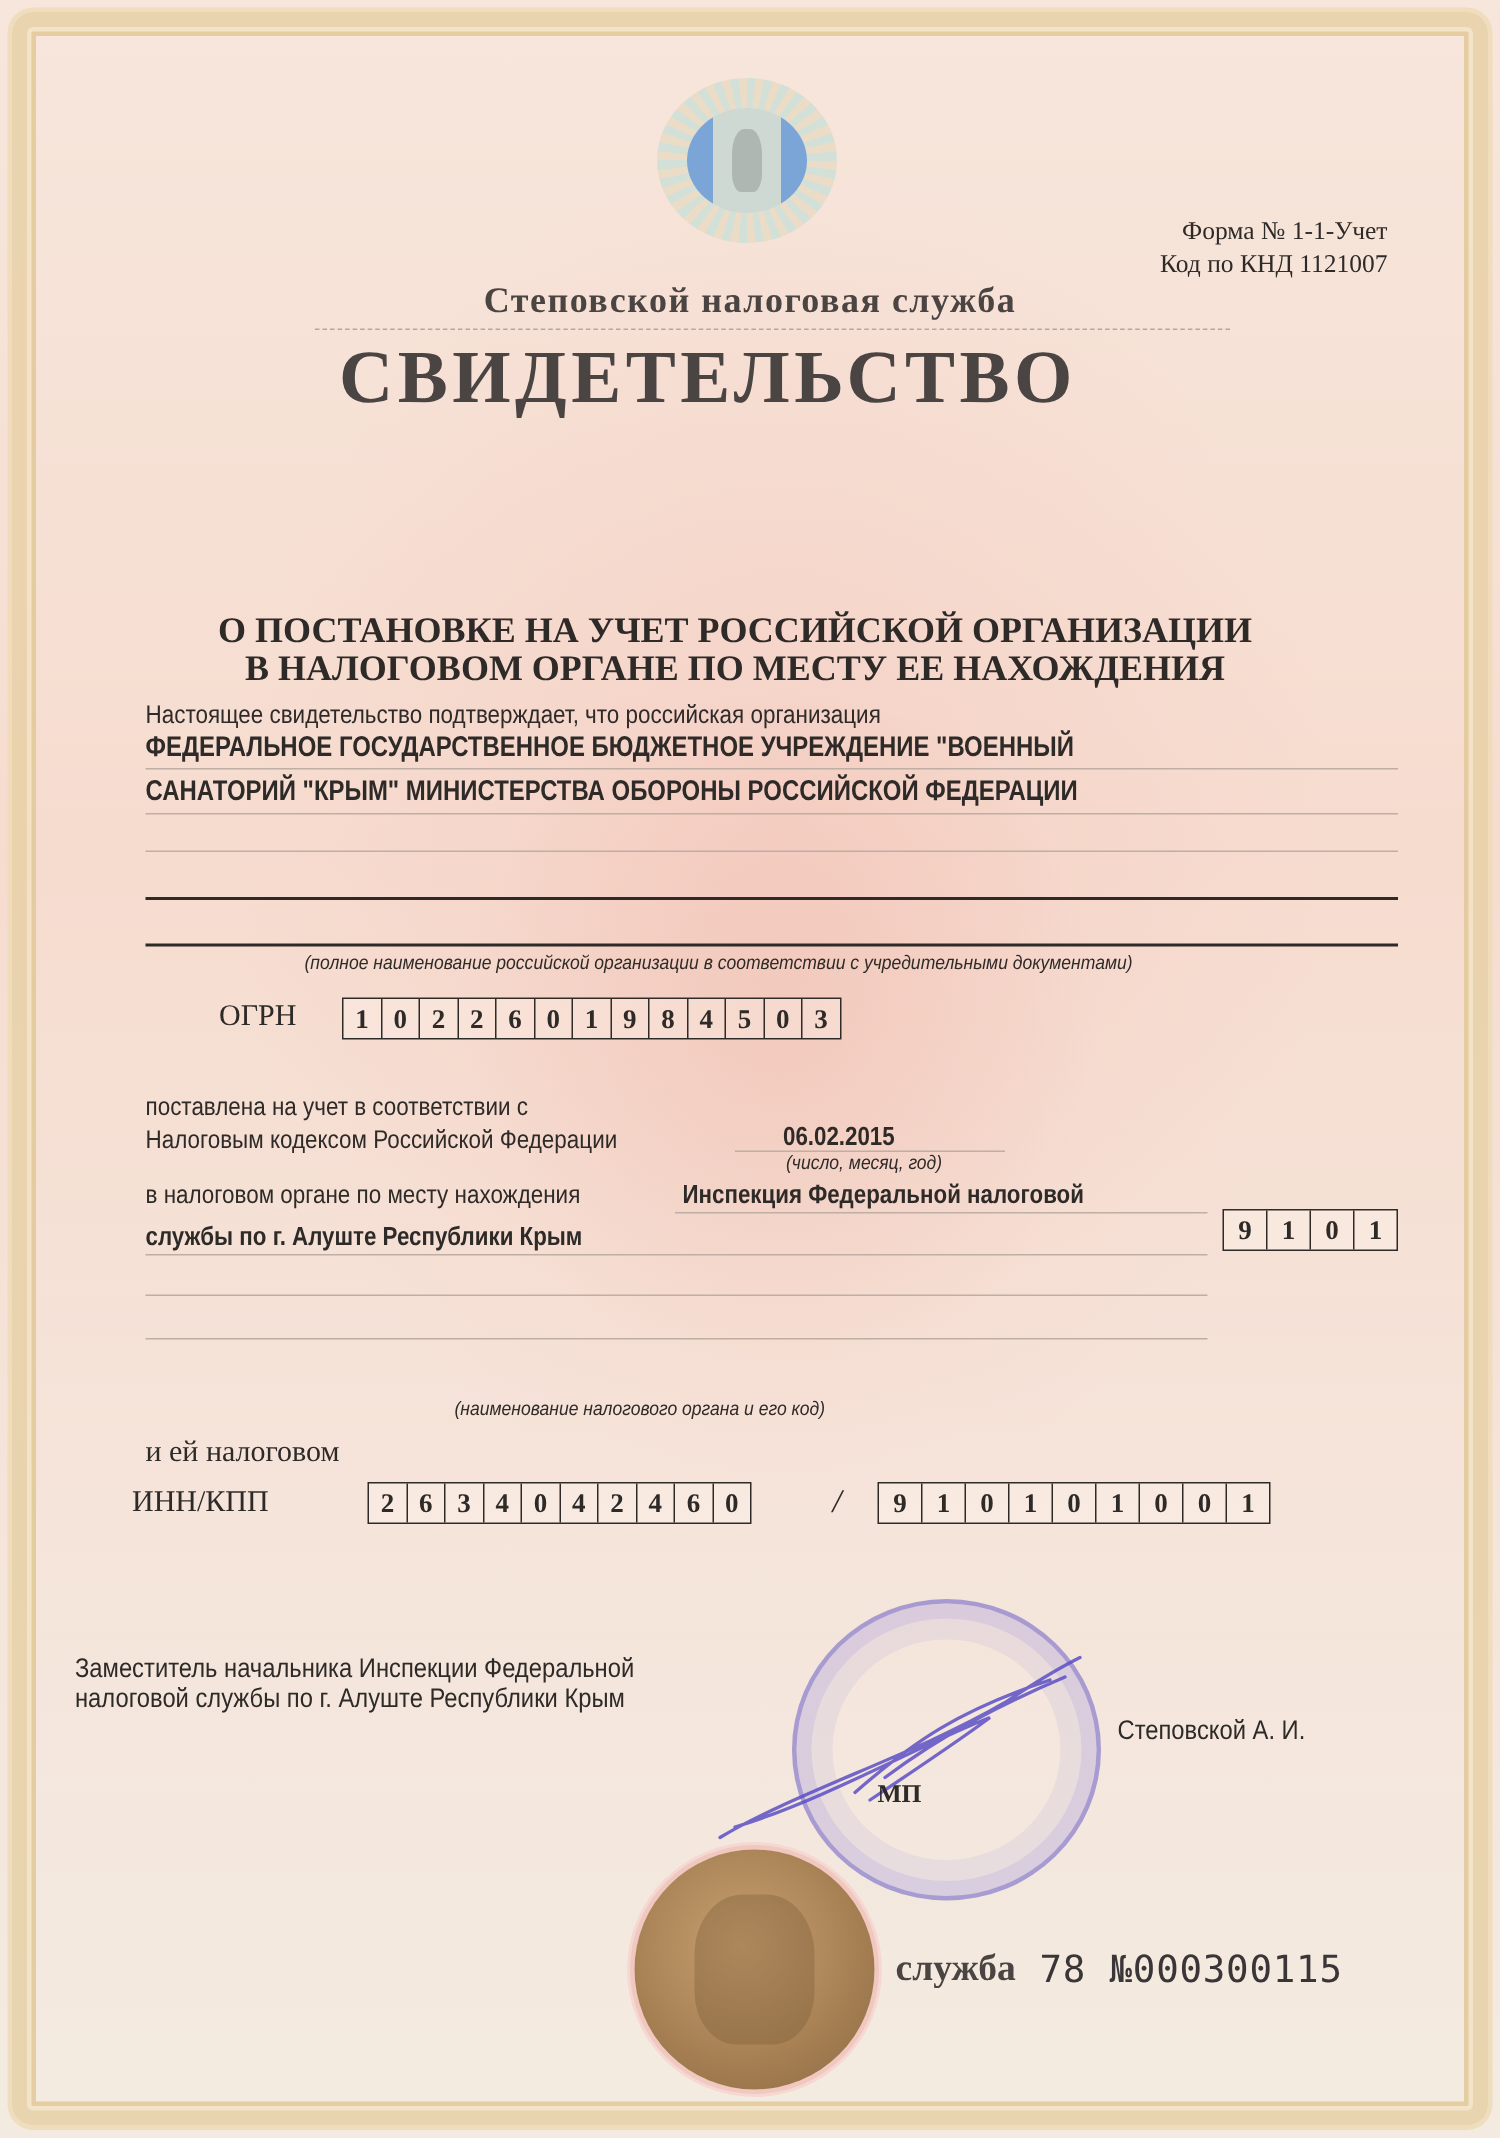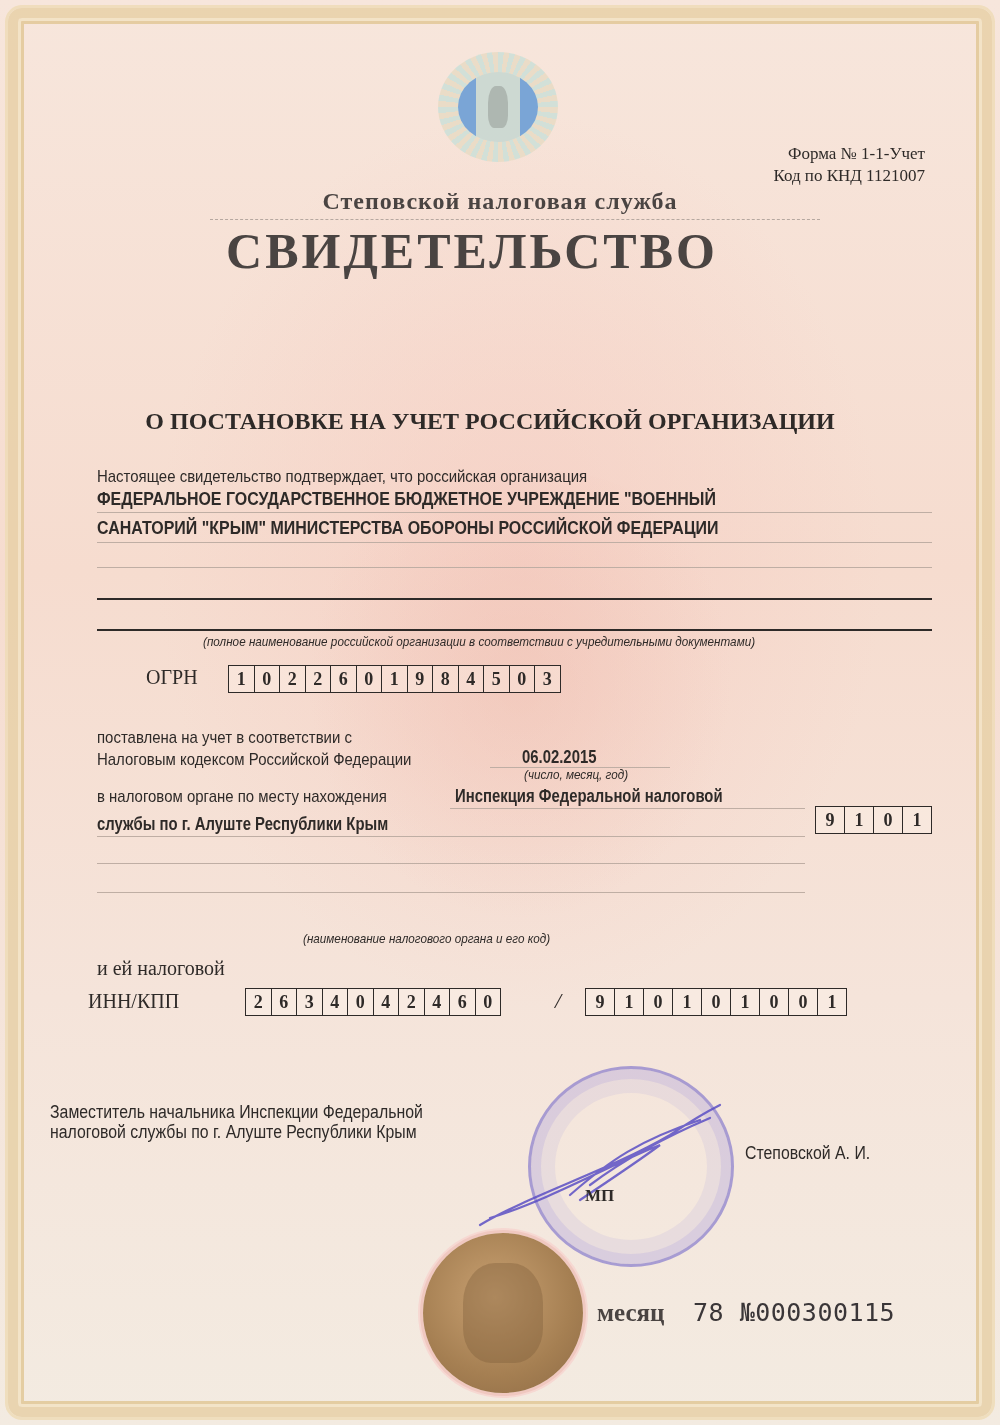--- a/index.html
+++ b/index.html
@@ -97,20 +97,21 @@
   <div>Форма № 1-1-Учет</div>
   <div>Код по КНД 1121007</div>
 </div>
 
 <div class="abs agency">Степовской налоговая служба</div>
 <div class="abs agency-line"></div>
 <div class="abs title">СВИДЕТЕЛЬСТВО</div>
 
 <div class="abs subtitle">
   <div>О ПОСТАНОВКЕ НА УЧЕТ РОССИЙСКОЙ ОРГАНИЗАЦИИ</div>
+  <div>В НАЛОГОВОМ ОРГАНЕ  ПО МЕСТУ ЕЕ НАХОЖДЕНИЯ</div>
 </div>
 
 <div class="abs intro">Настоящее свидетельство подтверждает, что российская организация</div>
 <div class="abs org-line" style="top:488px;">ФЕДЕРАЛЬНОЕ ГОСУДАРСТВЕННОЕ БЮДЖЕТНОЕ УЧРЕЖДЕНИЕ "ВОЕННЫЙ</div>
 <div class="abs rule-thin" style="left:97px; width:835px; top:512px;"></div>
 <div class="abs org-line" style="top:517px;">САНАТОРИЙ "КРЫМ" МИНИСТЕРСТВА ОБОРОНЫ РОССИЙСКОЙ ФЕДЕРАЦИИ</div>
 <div class="abs rule-thin" style="left:97px; width:835px; top:542px;"></div>
 <div class="abs rule-thin" style="left:97px; width:835px; top:567px;"></div>
 <div class="abs rule-thick" style="left:97px; width:835px; top:598px;"></div>
 <div class="abs rule-thick" style="left:97px; width:835px; top:629px;"></div>
@@ -147,21 +148,21 @@
 <div class="abs cells" style="left:815px; top:806px;">
   <div class="cell" style="width:28px;">9</div>
   <div class="cell" style="width:28px;">1</div>
   <div class="cell" style="width:28px;">0</div>
   <div class="cell" style="width:28px;">1</div>
 </div>
 <div class="abs rule-thin" style="left:97px; width:708px; top:863px;"></div>
 <div class="abs rule-thin" style="left:97px; width:708px; top:892px;"></div>
 <div class="abs caption" style="left:303px; top:931px;">(наименование налогового органа и его код)</div>
 
-<div class="abs label" style="left:97px; top:957px;">и ей налоговой</div>
+<div class="abs label" style="left:97px; top:957px;">и ей налоговом</div>
 <div class="abs label" style="left:88px; top:990px;">ИНН/КПП</div>
 <div class="abs cells" style="left:245px; top:988px;">
   <div class="cell">2</div>
   <div class="cell">6</div>
   <div class="cell">3</div>
   <div class="cell">4</div>
   <div class="cell">0</div>
   <div class="cell">4</div>
   <div class="cell">2</div>
   <div class="cell">4</div>
@@ -188,14 +189,14 @@
 <div class="seal-blue"></div>
 <svg class="signature" viewBox="0 0 270 130">
   <path d="M10 125 C 60 95, 140 70, 200 35 C 215 25, 230 15, 250 5 M 20 118 C 80 100, 150 60, 190 45 C 170 60, 140 80, 110 100 M 100 95 C 140 60, 170 40, 230 20 M 120 85 C 160 55, 200 35, 240 18" fill="none" stroke="#5a4fc4" stroke-width="2.2" stroke-linecap="round" opacity="0.85"></path>
 </svg>
 <div class="abs mp">МП</div>
 
 <div class="gold-seal">
     <div class="emb"></div>
   </div>
 
-<div class="abs series-label">месяц</div>
+<div class="abs series-label">служба</div>
 <div class="abs series-num">78 №000300115</div>
 
 </body></html>

